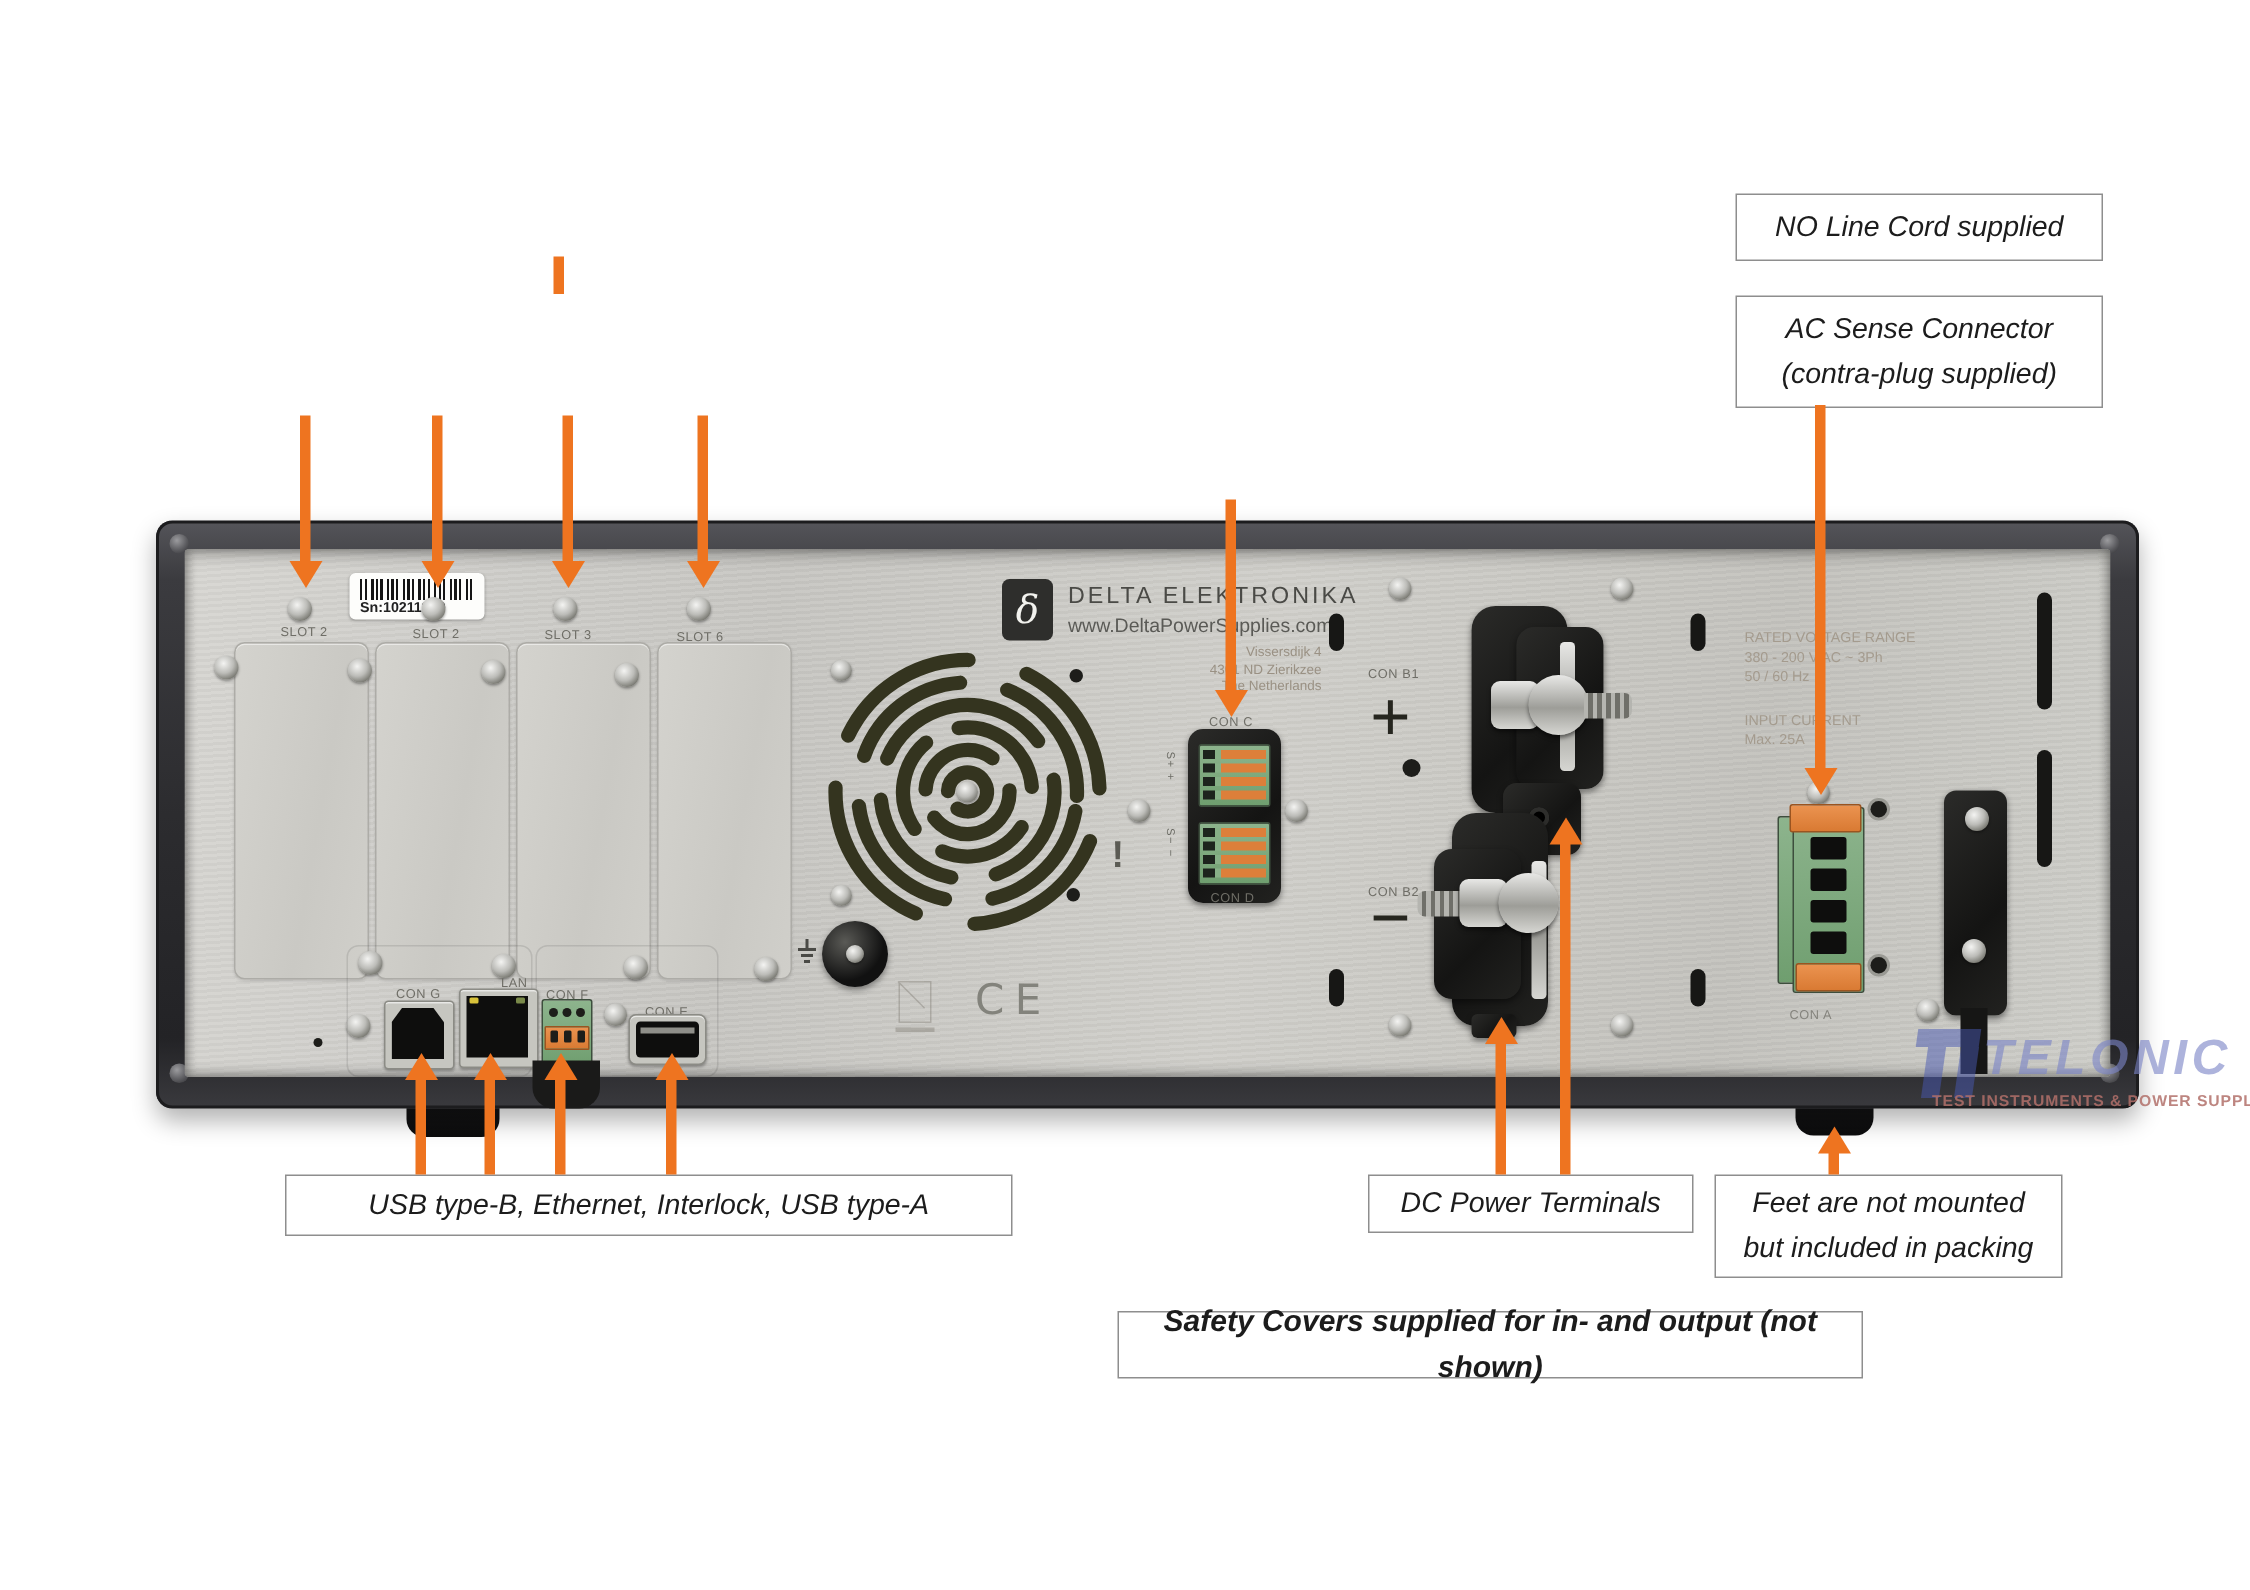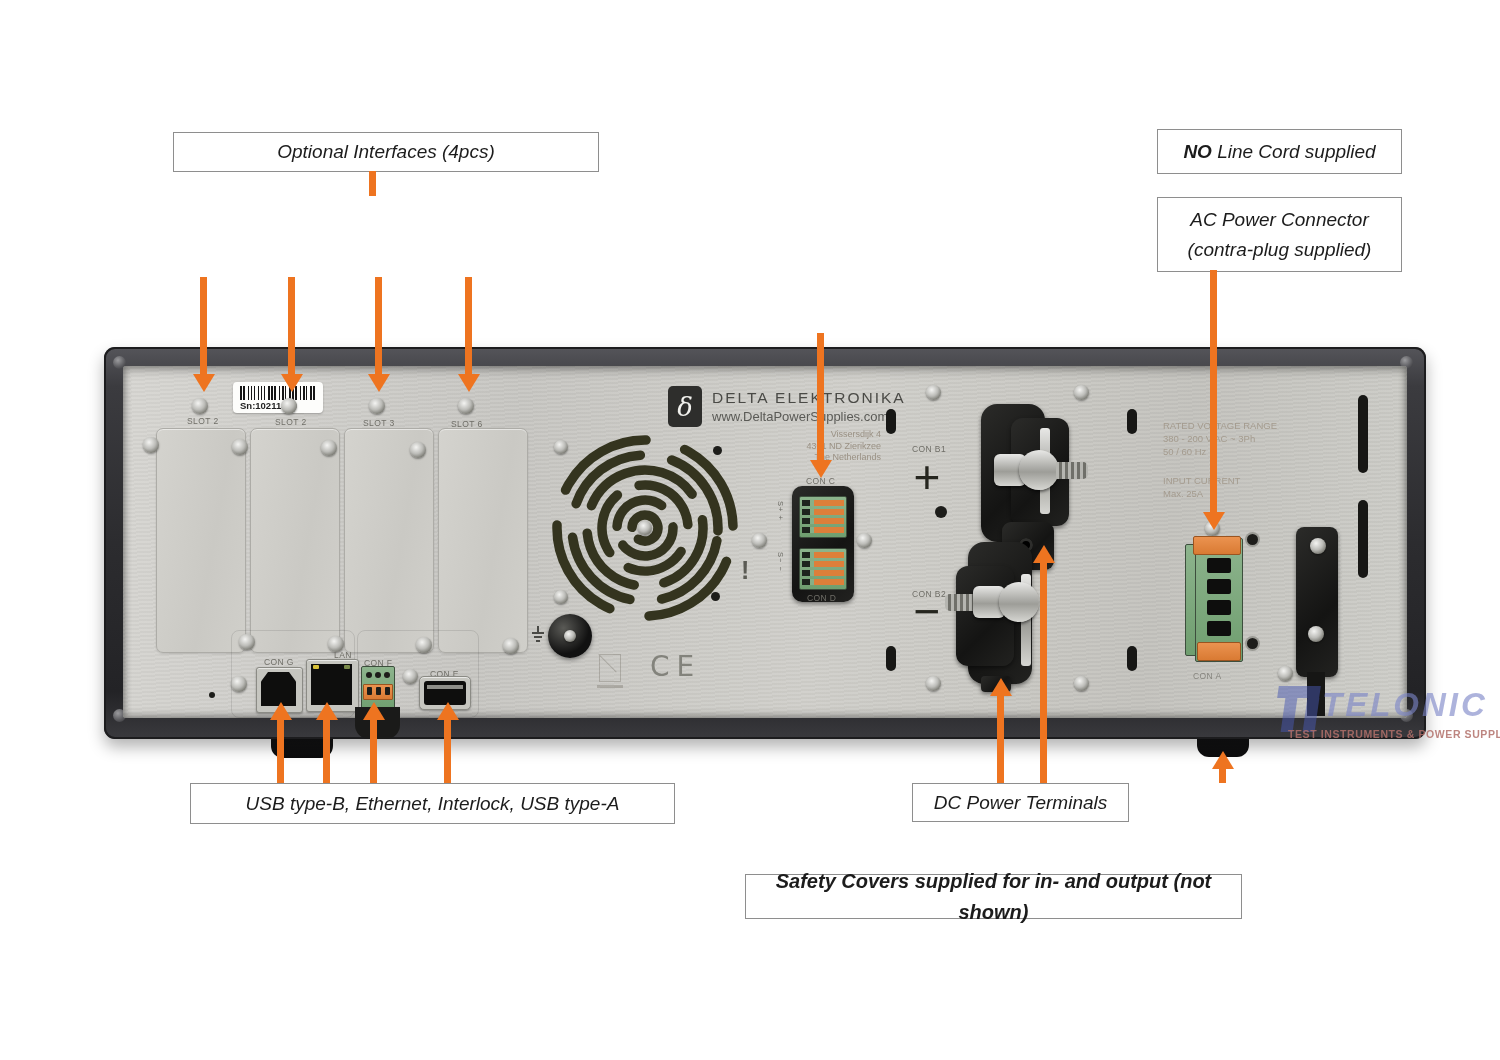--- a/index.html
+++ b/index.html
@@ -4,21 +4,21 @@
 <style>
   html,body{margin:0;padding:0;background:#ffffff;}
   #stage{position:relative;width:1500px;height:1060px;background:#ffffff;overflow:hidden;
          font-family:"Liberation Sans",sans-serif;}
   .abs{position:absolute;}
 
   
   .callout{position:absolute;background:#ffffff;border:1px solid #8e8e8e;
            display:flex;align-items:center;justify-content:center;flex-direction:column;
            font-style:italic;font-size:19px;color:#1c1c1c;text-align:center;line-height:1.55;z-index:30;}
-  .callout .bold{font-weight:700;}
+  .callout .bold{font-weight:400;}
 
   
   .aline{position:absolute;width:7px;background:#ee7420;z-index:40;}
   .ahead-down{position:absolute;width:0;height:0;border-left:11px solid transparent;
               border-right:11px solid transparent;border-top:18px solid #ee7420;z-index:40;}
   .ahead-up{position:absolute;width:0;height:0;border-left:11px solid transparent;
             border-right:11px solid transparent;border-bottom:18px solid #ee7420;z-index:40;}
 
   
   #bezel{position:absolute;left:104px;top:347px;width:1322px;height:392px;border-radius:11px;
@@ -271,43 +271,44 @@
     <div class="abs" style="left:232px;top:341px;width:45px;height:32px;background:#1a1a19;border-radius:0 0 14px 14px;z-index:8;"></div>
     <div class="screw" style="left:280px;top:303px;width:15px;height:15px;"></div>
 
     <div class="plbl" style="left:307px;top:303px;">CON E</div>
     <div class="metal-frame" style="left:296px;top:310px;width:50px;height:32px;border-radius:5px;">
       <div class="port-black" style="position:absolute;left:4px;top:4px;width:42px;height:24px;border-radius:3px;"></div>
       <div style="position:absolute;left:7px;top:8px;width:36px;height:4px;background:#8f8f89;"></div>
     </div>
   </div>
 
-  <div class="callout" style="left:173px;top:132px;width:424px;height:38px;">
-    <span>Optional Interfaces (4pcs)</span>
-  </div>
 
 
 
   <div class="callout" style="left:1157px;top:129px;width:243px;height:43px;">
     <span><b class="bold">NO</b><span> Line Cord supplied</span></span>
   </div>
 
   <div class="callout" style="left:1157px;top:197px;width:243px;height:73px;">
-    <span>AC Power Connector</span>
+    <span>AC Sense Connector</span>
     <span>(contra-plug supplied)</span>
   </div>
 
   <div class="callout" style="left:190px;top:783px;width:483px;height:39px;">
     <span>USB type-B, Ethernet, Interlock, USB type-A</span>
   </div>
 
   <div class="callout" style="left:912px;top:783px;width:215px;height:37px;">
     <span>DC Power Terminals</span>
   </div>
 
+  <div class="callout" style="left:1143px;top:783px;width:230px;height:67px;">
+    <span>Feet are not mounted</span>
+    <span>but included in packing</span>
+  </div>
 
   <div class="callout" style="left:745px;top:874px;width:495px;height:43px;font-weight:700;font-size:20px;">
     <span>Safety Covers supplied for in- and output (not shown)</span>
   </div>
 
   <div class="aline" style="left:369px;top:171px;height:25px;"></div>
 
   <div class="aline" style="left:200px;top:277px;height:97px;"></div>
   <div class="ahead-down" style="left:193px;top:374px;"></div>
   <div class="aline" style="left:288px;top:277px;height:97px;"></div>

